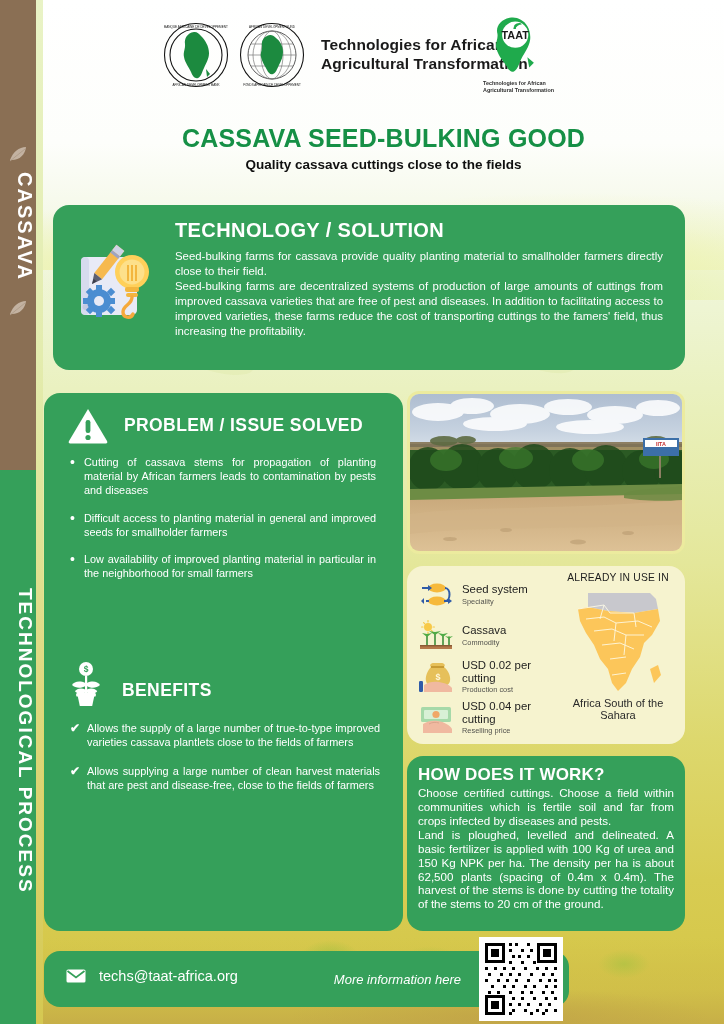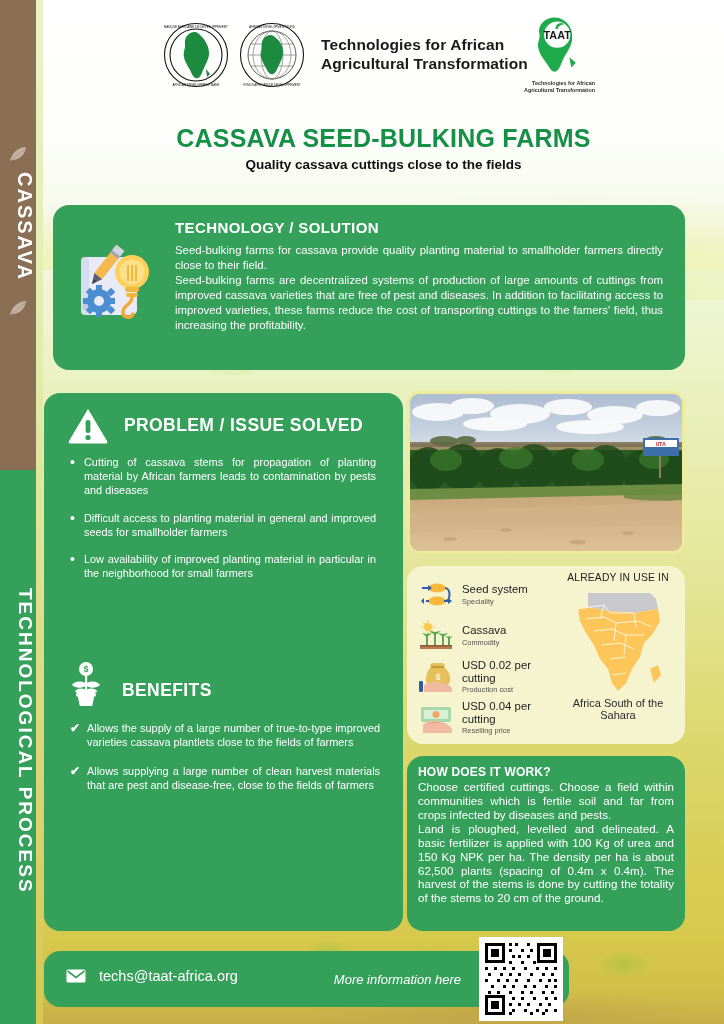--- a/index.html
+++ b/index.html
@@ -97,21 +97,21 @@
   .logos-row {
     position: absolute; left: 120px; top: 8px;
     display: flex; align-items: center; gap: 10px;
   }
   .logo-seal { width: 66px; height: 66px; }
   .afdb-text {
     margin-left: 6px;
     font-size: 15.5px; font-weight: 700; color: #1a1a1a; line-height: 1.22;
     letter-spacing: .1px;
   }
-  .taat-logo { position: absolute; left: 440px; top: 2px; width: 112px; text-align: right; }
+  .taat-logo { position: absolute; left: 440px; top: 2px; width: 112px; text-align: left; }
   .taat-cap {
     font-size: 5.4px; color: #2d2d2d; line-height: 1.35; margin-top: 2px; font-weight: 600;
   }
 
   
   .title-wrap { position: absolute; left: 43px; top: 124px; width: 681px; text-align: center; z-index: 5; }
   .main-title {
     font-size: 25px; font-weight: 800; color: #169046; letter-spacing: .2px;
   }
   .sub-title {
@@ -121,21 +121,21 @@
   
   .card { position: absolute; border-radius: 16px; z-index: 4; }
   .card-green { background: #35a05a; color: #ffffff; }
   .card-cream { background: #f6f3cf; }
 
   
   #tech-card { left: 53px; top: 205px; width: 632px; height: 165px; }
   .tech-icon { position: absolute; left: 22px; top: 38px; width: 82px; height: 82px; }
   .tech-body { position: absolute; left: 122px; top: 14px; right: 22px; }
   .sec-head {
-    font-size: 15px; font-weight: 800; letter-spacing: .4px; color: #ffffff;
+    font-size: 20px; font-weight: 800; letter-spacing: .4px; color: #ffffff;
   }
   .tech-p {
     margin-top: 7px; font-size: 11.4px; line-height: 1.32; text-align: justify; color: #fdfdfd;
   }
   .tech-p.second { margin-top: 0; }
 
   
   #left-card { left: 44px; top: 393px; width: 359px; height: 538px; }
   .warn-row { position: absolute; left: 24px; top: 14px; display: flex; align-items: center; gap: 16px; }
   .warn-icon { width: 40px; height: 37px; }
@@ -170,21 +170,21 @@
   .fact-ico { width: 34px; height: 32px; flex: 0 0 34px; }
   .fact-main { font-size: 11.4px; color: #1d1d1d; font-weight: 500; line-height: 1.1; }
   .fact-sub { font-size: 7.4px; color: #53534e; margin-top: 1px; }
   .map-wrap { position: absolute; right: 8px; top: 6px; width: 118px; text-align: center; }
   .map-title { font-size: 10.3px; color: #1d1d1d; letter-spacing: .2px; }
   .map-svg { width: 108px; height: 116px; margin-top: 2px; }
   .map-cap { font-size: 11px; color: #2a2a2a; margin-top: -6px; }
 
   
   #how-card { left: 407px; top: 756px; width: 278px; height: 175px; padding: 9px 11px 0 11px; }
-  .how-head { font-size: 12px; font-weight: 800; letter-spacing: .2px; }
+  .how-head { font-size: 17px; font-weight: 800; letter-spacing: .2px; }
   .how-p { font-size: 11.6px; line-height: 1.19; margin-top: 1px; text-align: justify; }
 
   
   #footer-card { left: 44px; top: 951px; width: 525px; height: 56px; }
   .mail-row { position: absolute; left: 22px; top: 17px; display: flex; align-items: center; gap: 13px; }
   .mail-icon { width: 20px; height: 14px; }
   .mail-text { font-size: 14.5px; color: #ffffff; }
   .more-info {
     position: absolute; right: 108px; top: 21px;
     font-size: 13px; font-style: italic; color: #ffffff;
@@ -278,21 +278,21 @@
       </svg>
     </span>
     <div class="taat-cap">
       <div>Technologies for African</div>
       <div>Agricultural Transformation</div>
     </div>
   </div>
 </div>
 
 <div class="title-wrap">
-  <div class="main-title">CASSAVA SEED-BULKING FARMS</div>
+  <div class="main-title">CASSAVA SEED-BULKING GOOD</div>
   <div class="sub-title">Quality cassava cuttings close to the fields</div>
 </div>
 
 <div class="card card-green" id="tech-card">
   <span class="tech-icon">
     <svg viewBox="0 0 82 82" width="82" height="82">
       <rect x="6" y="14" width="56" height="58" rx="5" fill="#e8eaf6"></rect>
       <rect x="6" y="14" width="8" height="58" rx="4" fill="#d7dbee"></rect>
       <circle cx="10.5" cy="64" r="3" fill="#c3c9e2"></circle>
       <g transform="rotate(38 34 34)">

